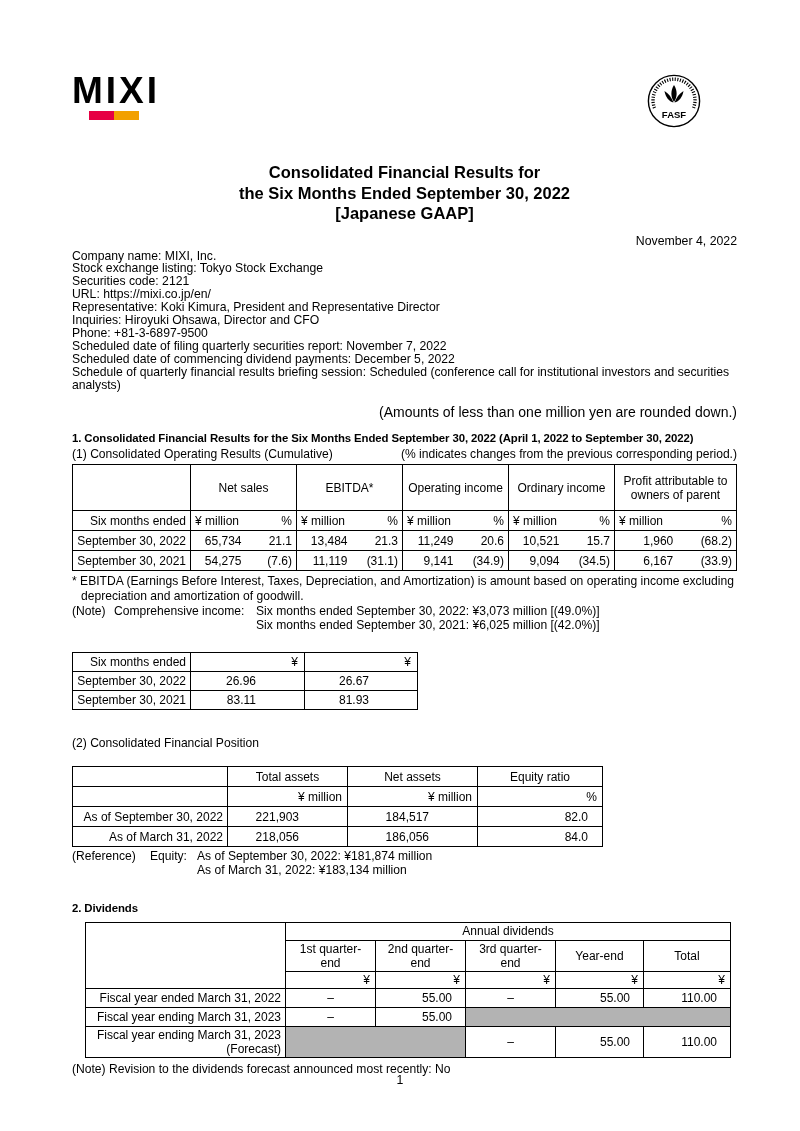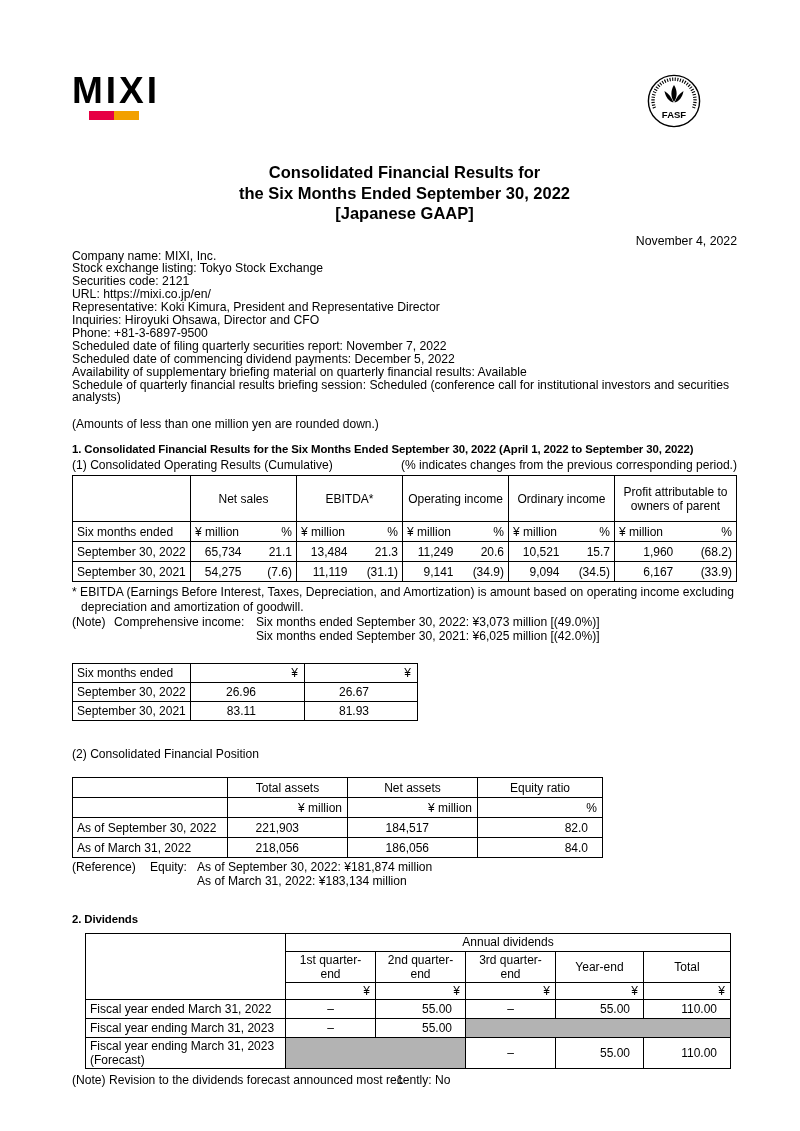--- a/index.html
+++ b/index.html
@@ -15,29 +15,29 @@
   .logo-text { font-size:37px; font-weight:bold; letter-spacing:3px; line-height:30px; }
   .logo-bars { display:flex; margin-left:17px; margin-top:5px; }
   .bar { width:25px; height:9px; }
   .bar.pink  { background:var(--logo_pink,#e60044); }
   .bar.amber { background:var(--logo_amber,#f2a000); }
   .fasf-seal { margin-right:36px; margin-top:-2px; }
 
   .title { text-align:center; font-weight:bold; font-size:16.5px; line-height:20.5px; margin-top:28px; }
   .date-line { text-align:right; font-size:12.3px; margin-top:10px; }
   .company-info { font-size:12.2px; line-height:12.9px; margin-top:2px; }
-  .rounding-note { text-align:left; font-size:12px; margin-top:13px; }
+  .rounding-note { text-align:right; font-size:14px; margin-top:13px; }
   .h1 { font-weight:bold; font-size:11.4px; letter-spacing:-0.1px; white-space:nowrap; margin-top:12px; }
   .subrow { display:flex; justify-content:space-between; font-size:12.1px; margin:3px 0 3px; }
 
   
   .t { border-collapse:collapse; font-size:12px; }
   .t td, .t th { border:1px solid #000; padding:1px 4px; font-weight:normal; vertical-align:middle; }
   .t th { text-align:center; }
-  .t .lbl { text-align:left; }
+  .t .lbl { text-align:right; }
 
   .t1 { width:664px; table-layout:fixed; }
   .t1 .hrow th { height:46px; }
   .t1 .urow td, .t1 .drow td { height:20px; }
   .cf { display:flex; width:100%; }
   .cf .a  { width:48%; text-align:right; }
   .cf .b  { width:52%; text-align:right; }
   .cf .ua { width:48%; text-align:left; }
   .cf .ub { width:52%; text-align:right; }
 
@@ -116,21 +116,20 @@
   <div class="company-info">
     <div>Company name: MIXI, Inc.</div>
     <div>Stock exchange listing: Tokyo Stock Exchange</div>
     <div>Securities code: 2121</div>
     <div>URL: https://mixi.co.jp/en/</div>
     <div>Representative: Koki Kimura, President and Representative Director</div>
     <div>Inquiries: Hiroyuki Ohsawa, Director and CFO</div>
     <div>Phone: +81-3-6897-9500</div>
     <div>Scheduled date of filing quarterly securities report: November 7, 2022</div>
     <div>Scheduled date of commencing dividend payments: December 5, 2022</div>
-    <div>Availability of supplementary briefing material on quarterly financial results: Available</div>
     <div>Schedule of quarterly financial results briefing session: Scheduled (conference call for institutional investors and securities analysts)</div>
   </div>
 
   <div class="rounding-note">(Amounts of less than one million yen are rounded down.)</div>
 
   <div class="h1">1. Consolidated Financial Results for the Six Months Ended September 30, 2022 (April 1, 2022 to September 30, 2022)</div>
 
   <div class="subrow">
     <span>(1) Consolidated Operating Results (Cumulative)</span>
     <span>(% indicates changes from the previous corresponding period.)</span>

